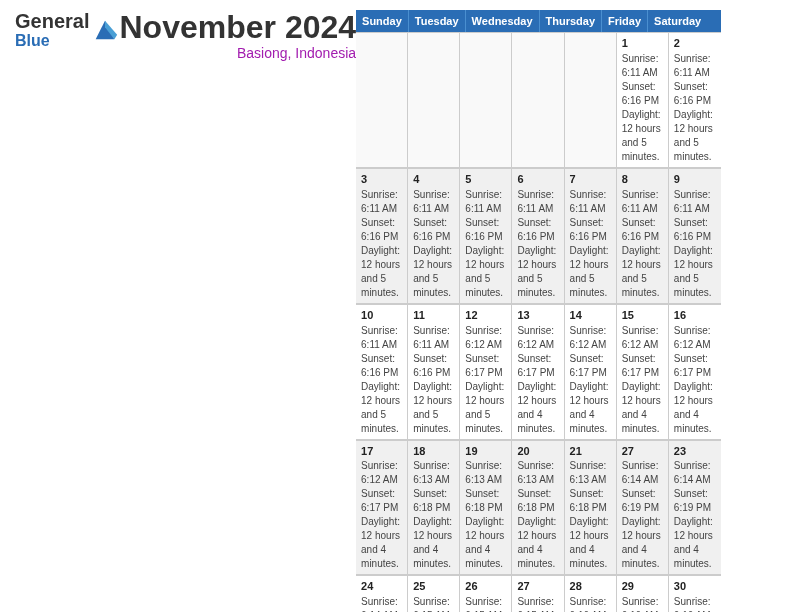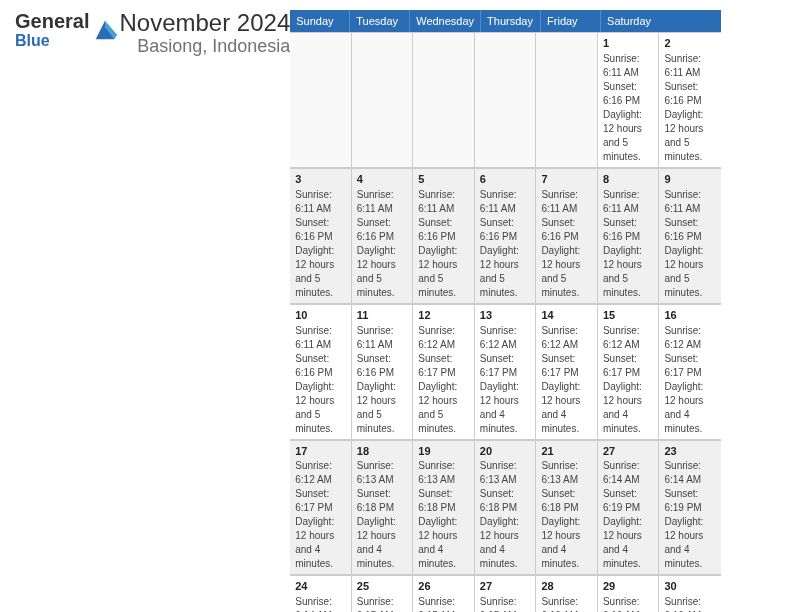--- a/index.html
+++ b/index.html
@@ -35,42 +35,42 @@
     }
     .logo-icon {
       width: 28px;
       height: 28px;
       margin-left: 2px;
     }
     .title-block {
       text-align: right;
     }
     .month-title {
-      font-size: 24px;
-      font-weight: normal;
+      font-size: 32px;
+      font-weight: bold;
       color: #333;
       line-height: 1.1;
     }
     .subtitle {
-      font-size: 18px;
-      color: #737373;
+      font-size: 14px;
+      color: #a21caf;
     }
     .calendar {
       flex: 1;
       display: flex;
       flex-direction: column;
     }
     .cal-header {
       display: grid;
       grid-template-columns: repeat(7, 1fr);
       background: #2a6db5;
     }
     .cal-header-cell {
       color: #fff;
-      font-weight: normal;
+      font-weight: bold;
       font-size: 11px;
       padding: 5px 6px;
       border-right: 1px solid #4a8fd0;
     }
     .cal-header-cell:last-child { border-right: none; }
     .cal-body {
       flex: 1;
       display: flex;
       flex-direction: column;
     }

